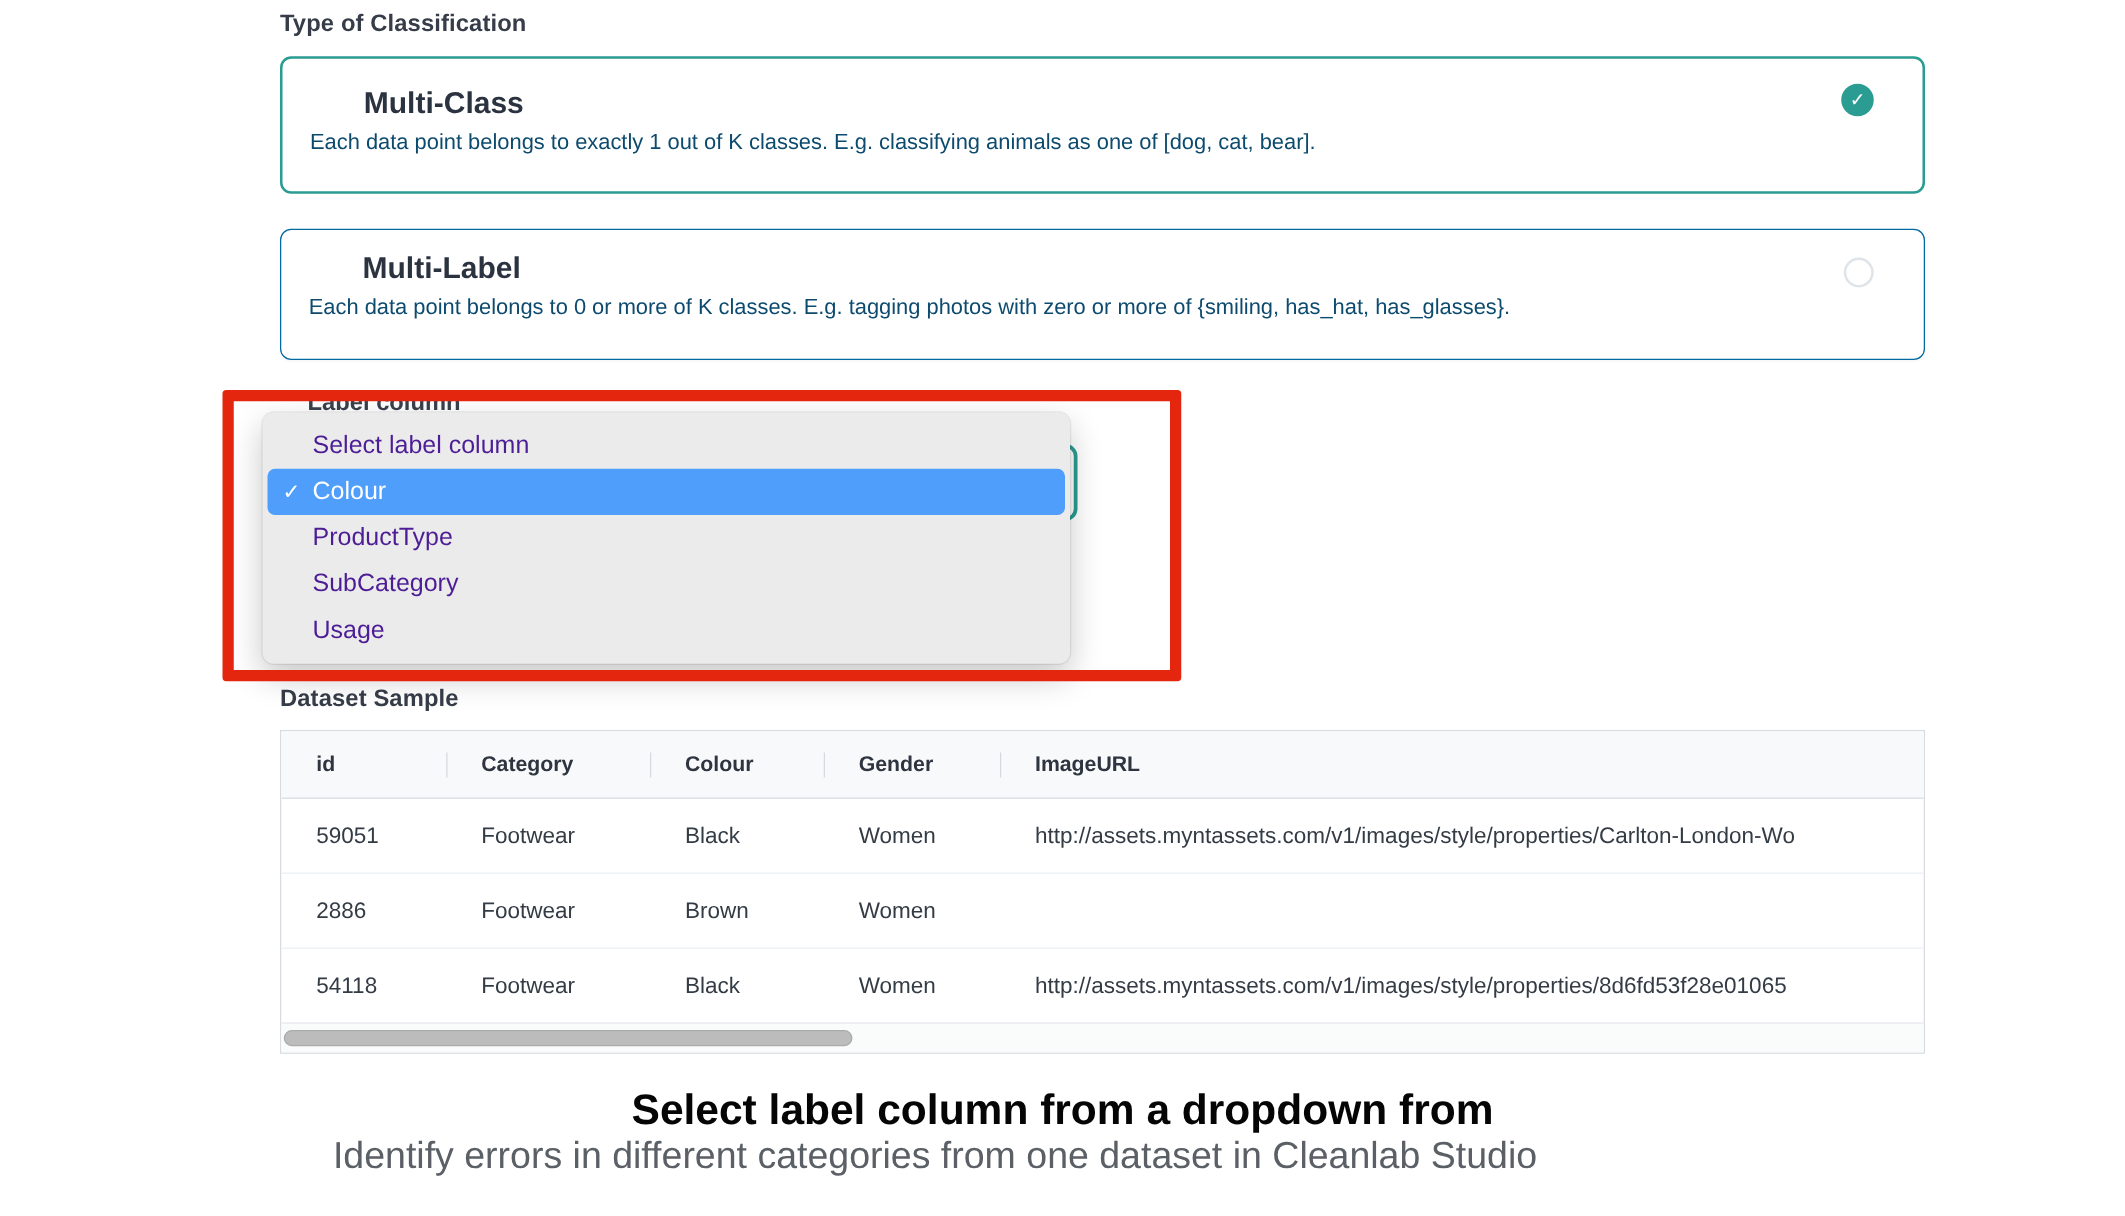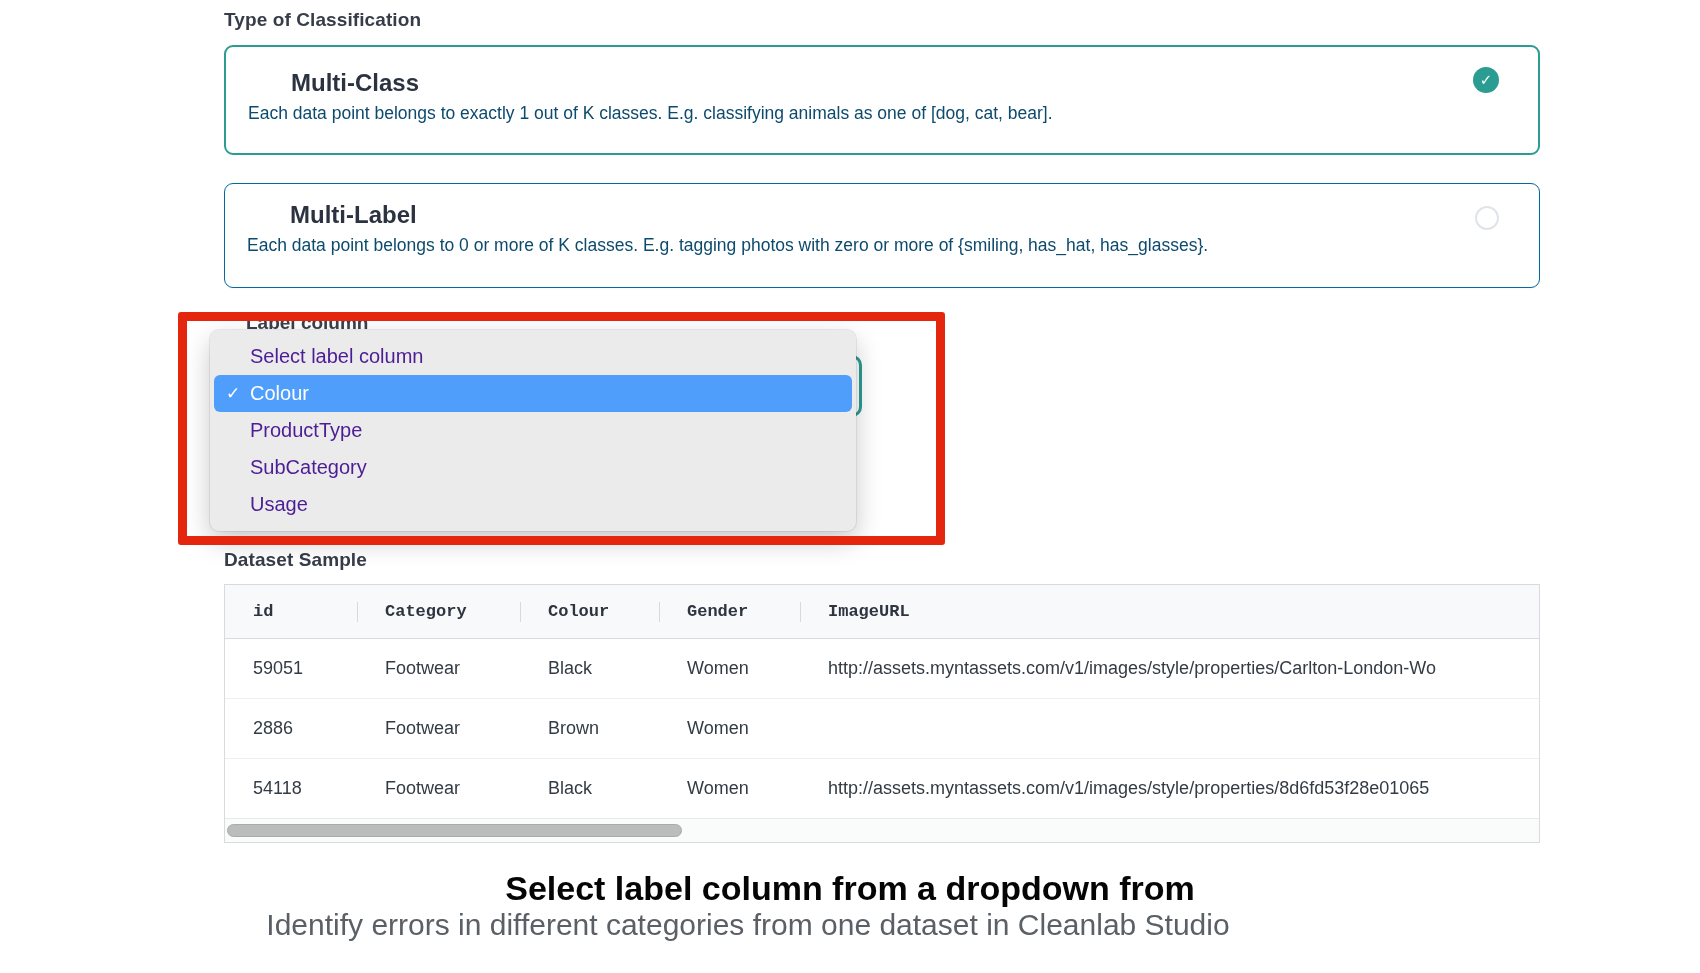--- a/index.html
+++ b/index.html
@@ -43,21 +43,21 @@
   .dd-item{height:37px;display:flex;align-items:center;padding-left:40px;
            font-size:20px;color:#4c1d95;position:relative;}
   .dd-item.selected{background:#4f9efb;color:#ffffff;margin:0 4px;padding-left:36px;
                     border-radius:6px;}
   .dd-check{position:absolute;left:12px;font-size:17px;font-weight:500;}
 
   
   .tbl{left:224px;top:584px;width:1316px;height:259px;border:1px solid #d7dbe0;background:#fff;
        box-sizing:border-box;overflow:hidden;}
   .tbl-header{display:flex;height:54px;background:#f8f9fa;border-bottom:1px solid #d7dbe0;
-              align-items:center;box-sizing:border-box;font-family:Liberation Mono, monospace;}
+              align-items:center;box-sizing:border-box;}
   .th{font-size:17px;font-weight:700;color:#2e3540;padding-left:28px;box-sizing:border-box;
       position:relative;height:100%;display:flex;align-items:center;}
   .th:not(:first-child)::before{content:"";position:absolute;left:0;top:17px;height:20px;
       width:1px;background:#d5dade;}
   .trow{display:flex;height:60px;align-items:center;border-bottom:1px solid #eceff2;
         box-sizing:border-box;}
   .td{font-size:18px;color:#333b45;padding-left:28px;box-sizing:border-box;white-space:nowrap;
       overflow:hidden;}
   .c1{width:132px;flex:none;} .c2{width:163px;flex:none;} .c3{width:139px;flex:none;}
   .c4{width:141px;flex:none;} .c5{flex:1;min-width:0;}

